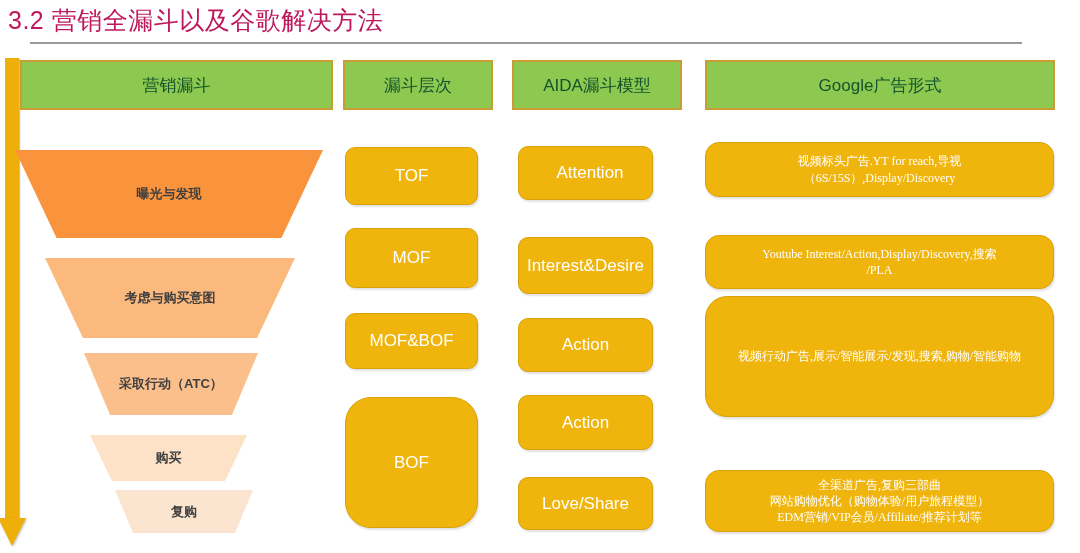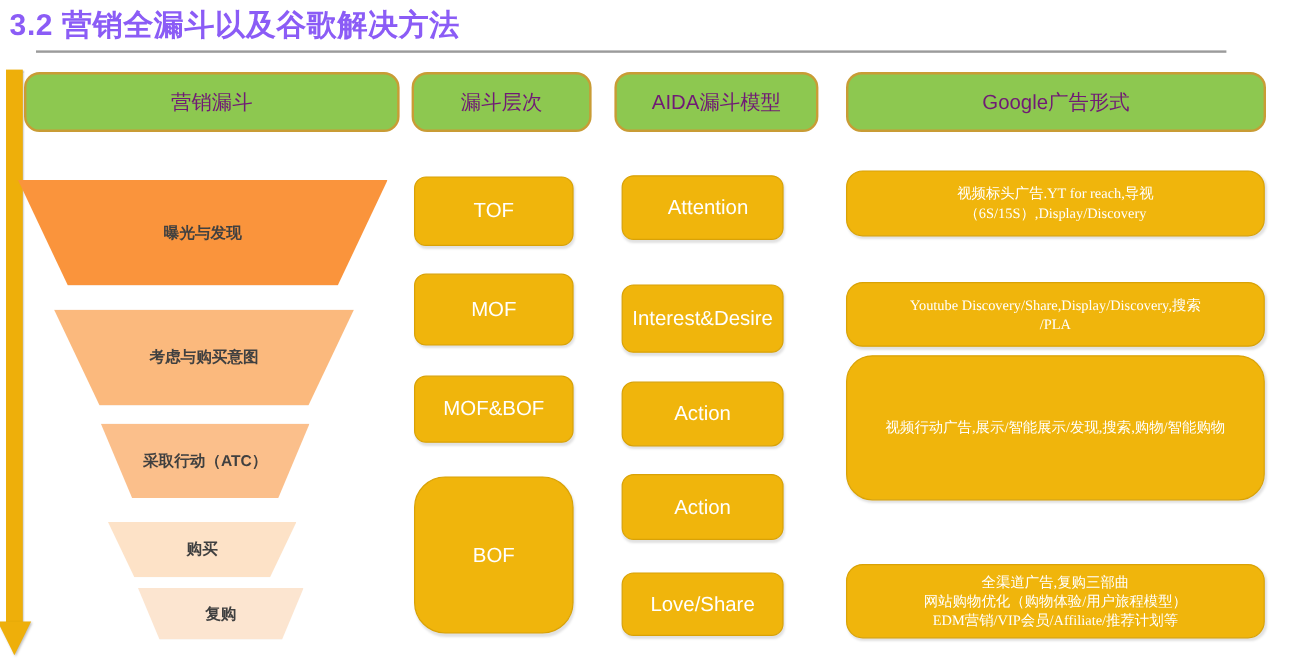--- a/index.html
+++ b/index.html
@@ -1,26 +1,26 @@
 <!DOCTYPE html>
 <html style="--green: #8DC850; --green-border: #C99C35; --gold: #F0B50C; --gold-border: #D9A206; --arrow: #EEAF0A; --l1: #FA943C; --l2: #FBB97D; --l3: #FBBF8B; --l4: #FDE2C7; --l5: #FCE5D0;"><head>
 <meta charset="utf-8">
 <style>
   html,body{margin:0;padding:0;background:#fff;}
   body{font-family:"Liberation Sans","DejaVu Sans",sans-serif;}
   .canvas{position:relative;width:1080px;height:553px;background:#ffffff;overflow:hidden;}
 
-  .title{position:absolute;left:8px;top:4px;margin:0;font-size:25px;font-weight:bold;color:#8b5cf6;letter-spacing:0.5px;}
+  .title{position:absolute;left:8px;top:4px;margin:0;font-size:25px;font-weight:normal;color:#be185d;letter-spacing:0.5px;}
   .title-underline{position:absolute;left:30px;top:42px;width:992px;height:2px;background:#9b9b9b;}
 
   .flow-arrow-bar{position:absolute;left:5px;top:58px;width:14px;height:462px;background:var(--arrow);box-shadow:1px 1px 1px rgba(0,0,0,0.25);}
   .flow-arrow-head{position:absolute;left:-2px;top:518px;width:0;height:0;border-left:14px solid transparent;border-right:14px solid transparent;border-top:28px solid var(--arrow);filter:drop-shadow(1px 1px 1px rgba(0,0,0,0.25));}
 
-  .col-header{position:absolute;top:60px;height:50px;background:var(--green);border:2px solid var(--green-border);border-radius:13px;box-sizing:border-box;
-    display:flex;align-items:center;justify-content:center;color:#701a75;font-size:17px;}
+  .col-header{position:absolute;top:60px;height:50px;background:var(--green);border:2px solid var(--green-border);border-radius:0;box-sizing:border-box;
+    display:flex;align-items:center;justify-content:center;color:#14532d;font-size:17px;}
   .h1{left:20px;width:313px;}
   .h2{left:343px;width:150px;}
   .h3{left:512px;width:170px;}
   .h4{left:705px;width:350px;}
 
   .funnel-level{position:absolute;display:flex;align-items:center;justify-content:center;
     color:#404040;font-size:13px;font-weight:bold;filter:drop-shadow(2px 2px 2px rgba(0,0,0,0.18));}
   .fl1{left:15px;top:150px;width:308px;height:88px;background:var(--l1);clip-path:polygon(0 0,100% 0,86.5% 100%,13.5% 100%);}
   .fl2{left:45px;top:258px;width:250px;height:80px;background:var(--l2);clip-path:polygon(0 0,100% 0,84.8% 100%,15.2% 100%);}
   .fl3{left:84px;top:353px;width:174px;height:62px;background:var(--l3);clip-path:polygon(0 0,100% 0,85% 100%,15% 100%);}
@@ -77,20 +77,20 @@
   <div class="gold-box c2 bof">BOF</div>
 
   <div class="gold-box c3 attention">Attention</div>
   <div class="gold-box c3 interest">Interest&amp;Desire</div>
   <div class="gold-box c3 action1">Action</div>
   <div class="gold-box c3 action2">Action</div>
   <div class="gold-box c3 love">Love/Share</div>
 
   <div class="gold-box c4 g1">视频标头广告.YT for reach,导视
 （6S/15S）,Display/Discovery</div>
-  <div class="gold-box c4 g2">Youtube Discovery/Share,Display/Discovery,搜索
+  <div class="gold-box c4 g2">Youtube Interest/Action,Display/Discovery,搜索
 /PLA</div>
   <div class="gold-box c4 g3">视频行动广告,展示/智能展示/发现,搜索,购物/智能购物</div>
   <div class="gold-box c4 g4">全渠道广告,复购三部曲
 网站购物优化（购物体验/用户旅程模型）
 EDM营销/VIP会员/Affiliate/推荐计划等</div>
 
 </div>
 
 </body></html>

